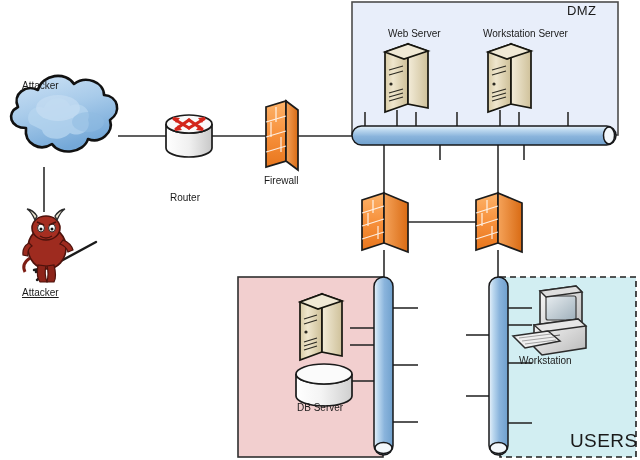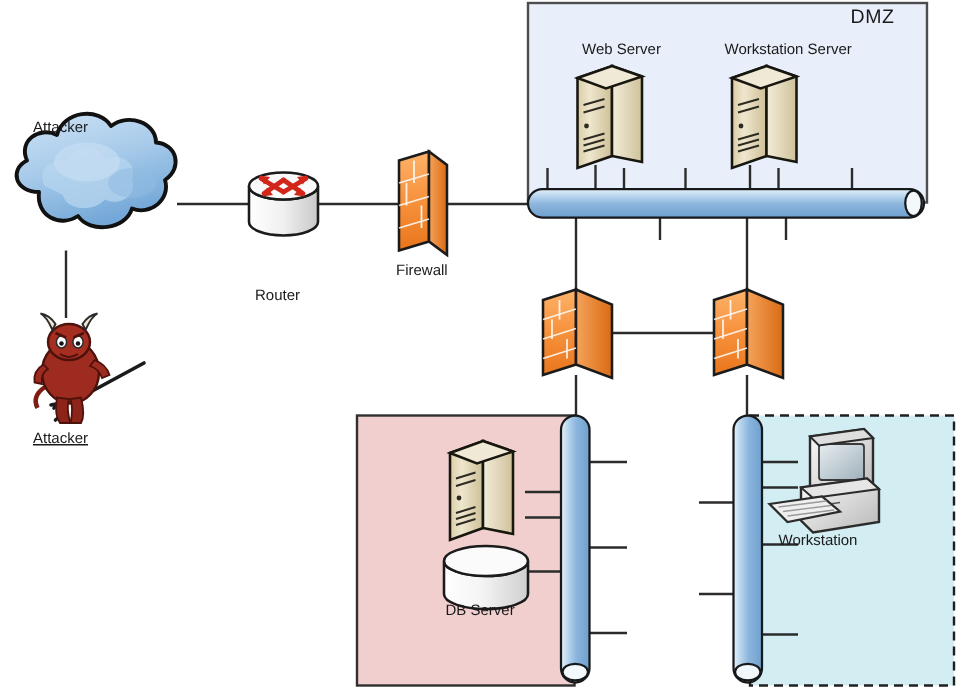--- a/index.html
+++ b/index.html
@@ -309,14 +309,15 @@
 
 <div class="lbl lbl-sm" style="left:483px;top:28px;">Workstation Server</div>
 
 <div class="lbl lbl-sm" style="left:297px;top:402px;">DB Server</div>
 
 <div class="lbl lbl-sm" style="left:519px;top:355px;">Workstation</div>
 
 <div class="lbl lbl-zone-dmz" style="left:567px;top:3px;">DMZ</div>
 
 
+<div class="lbl lbl-zone" style="left:570px;top:430px;">USERS</div>
 
 </div>
 
 </body></html>

